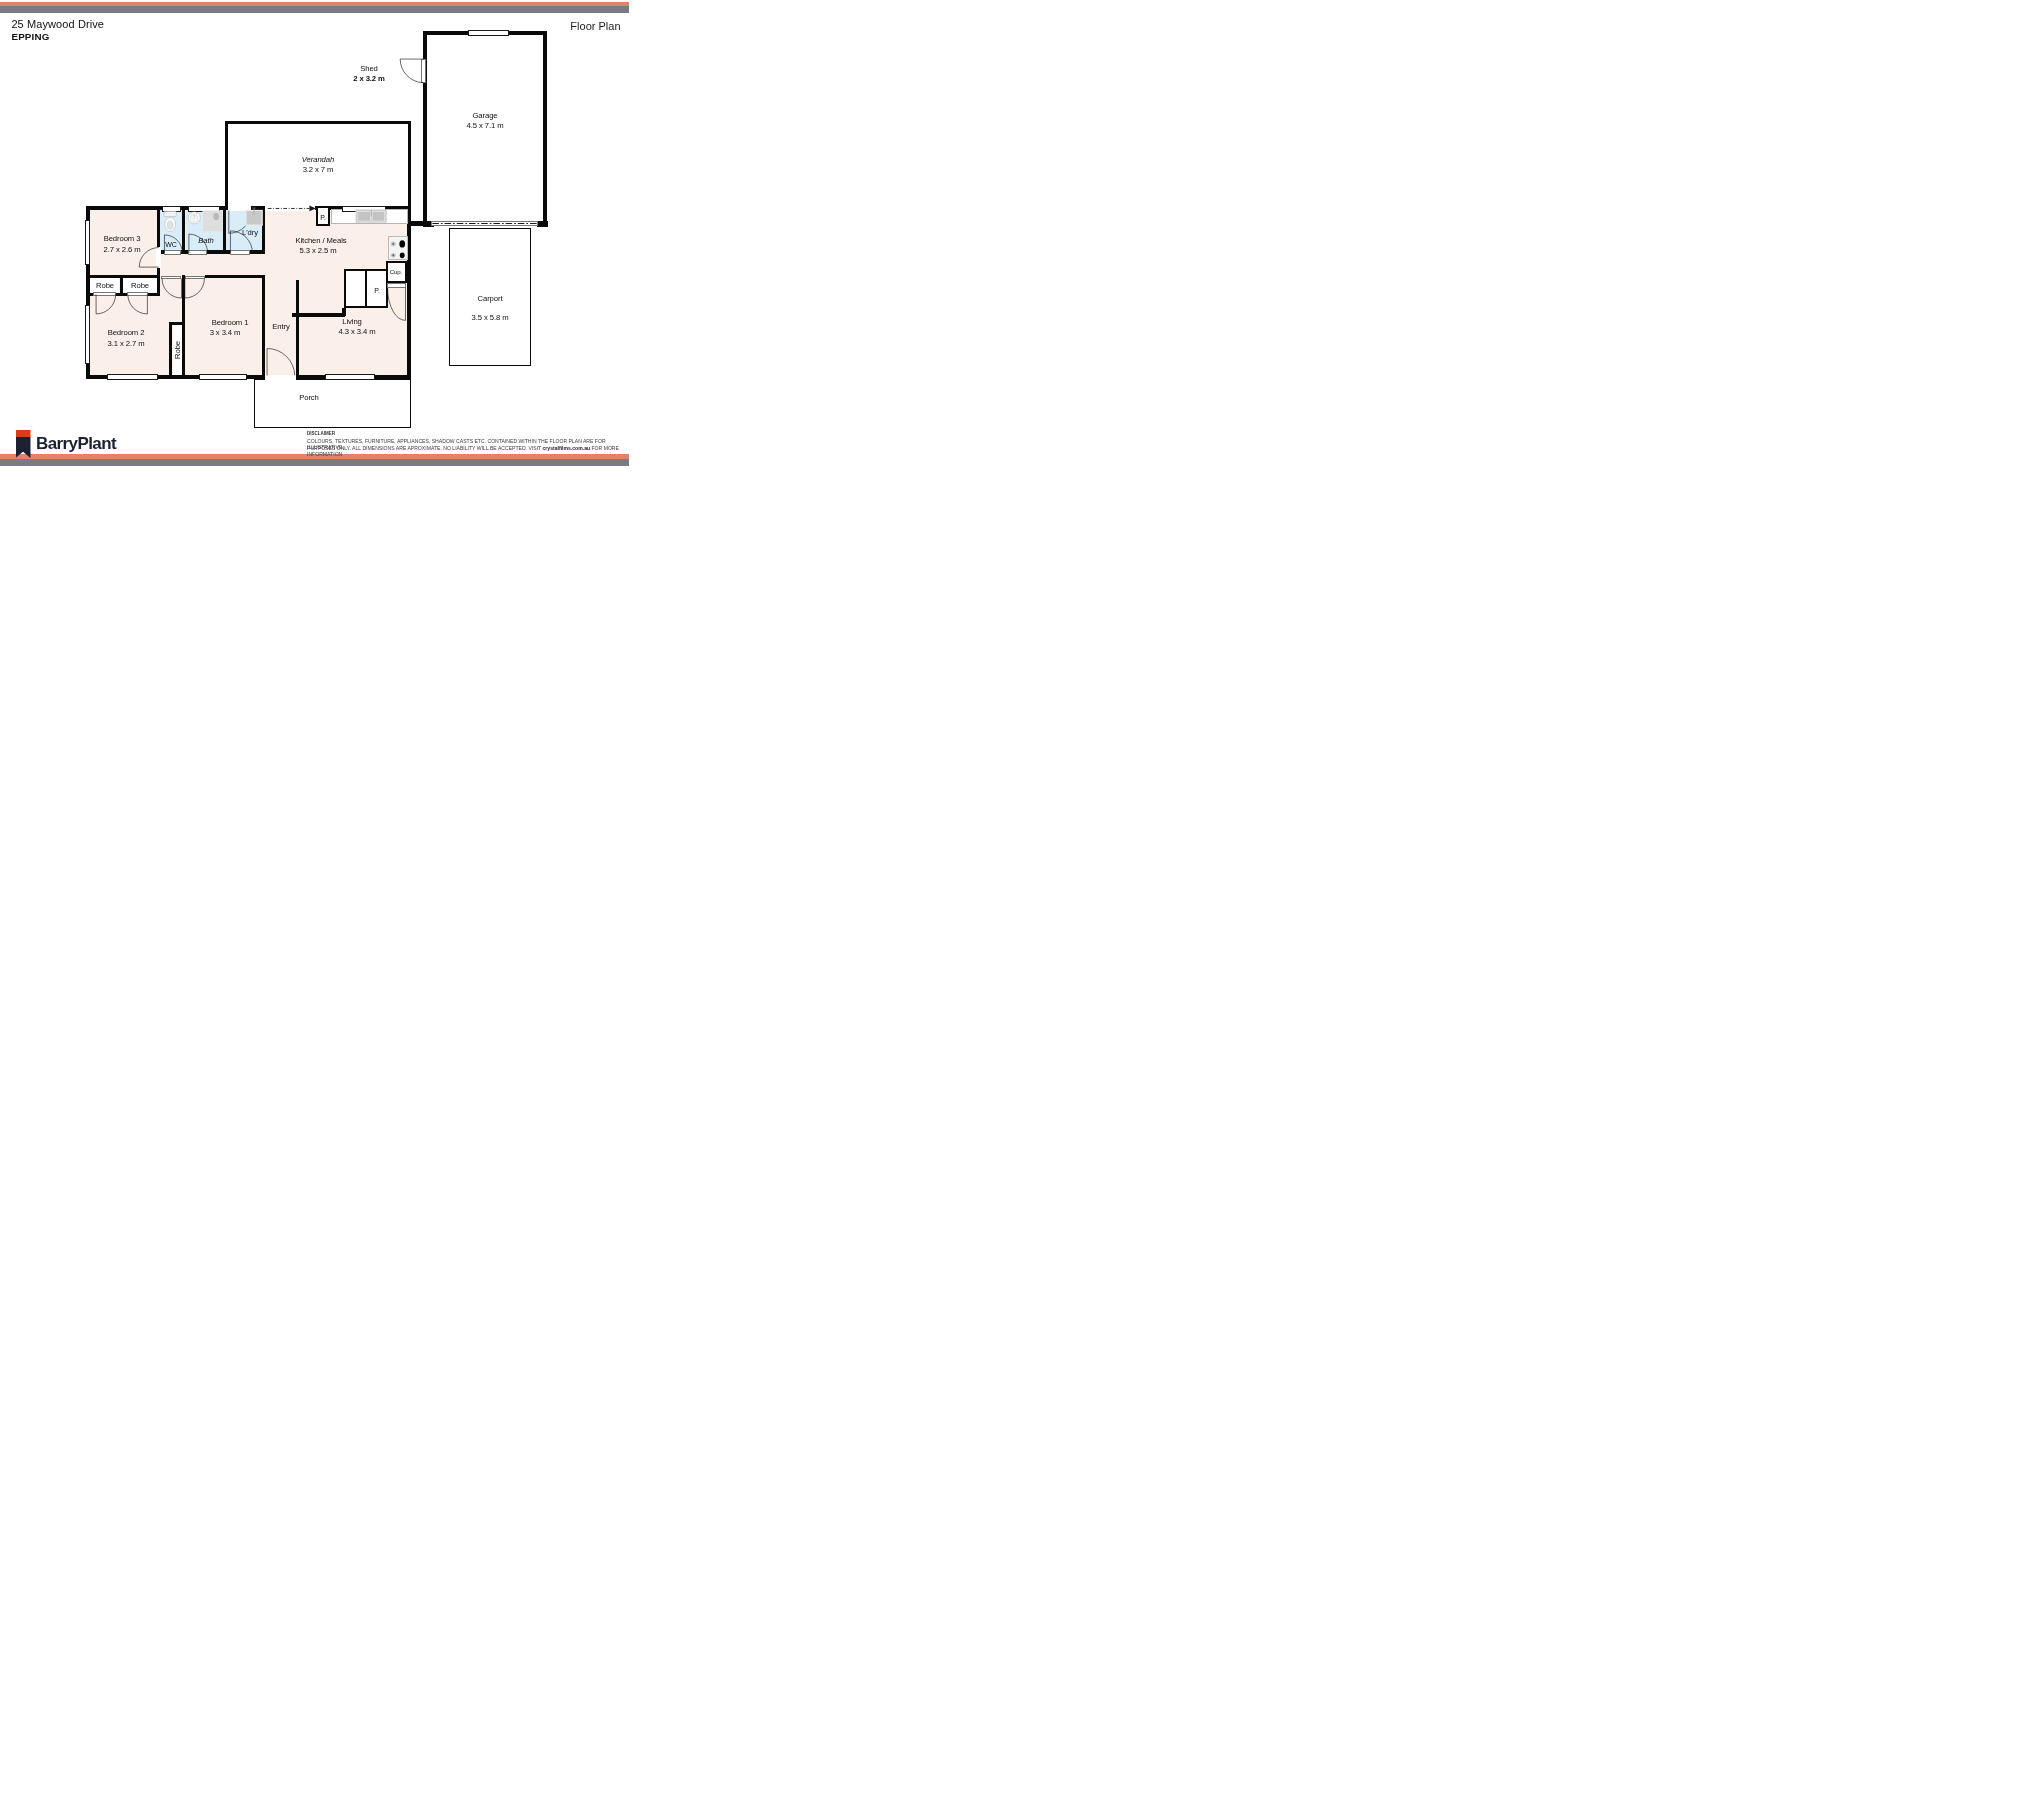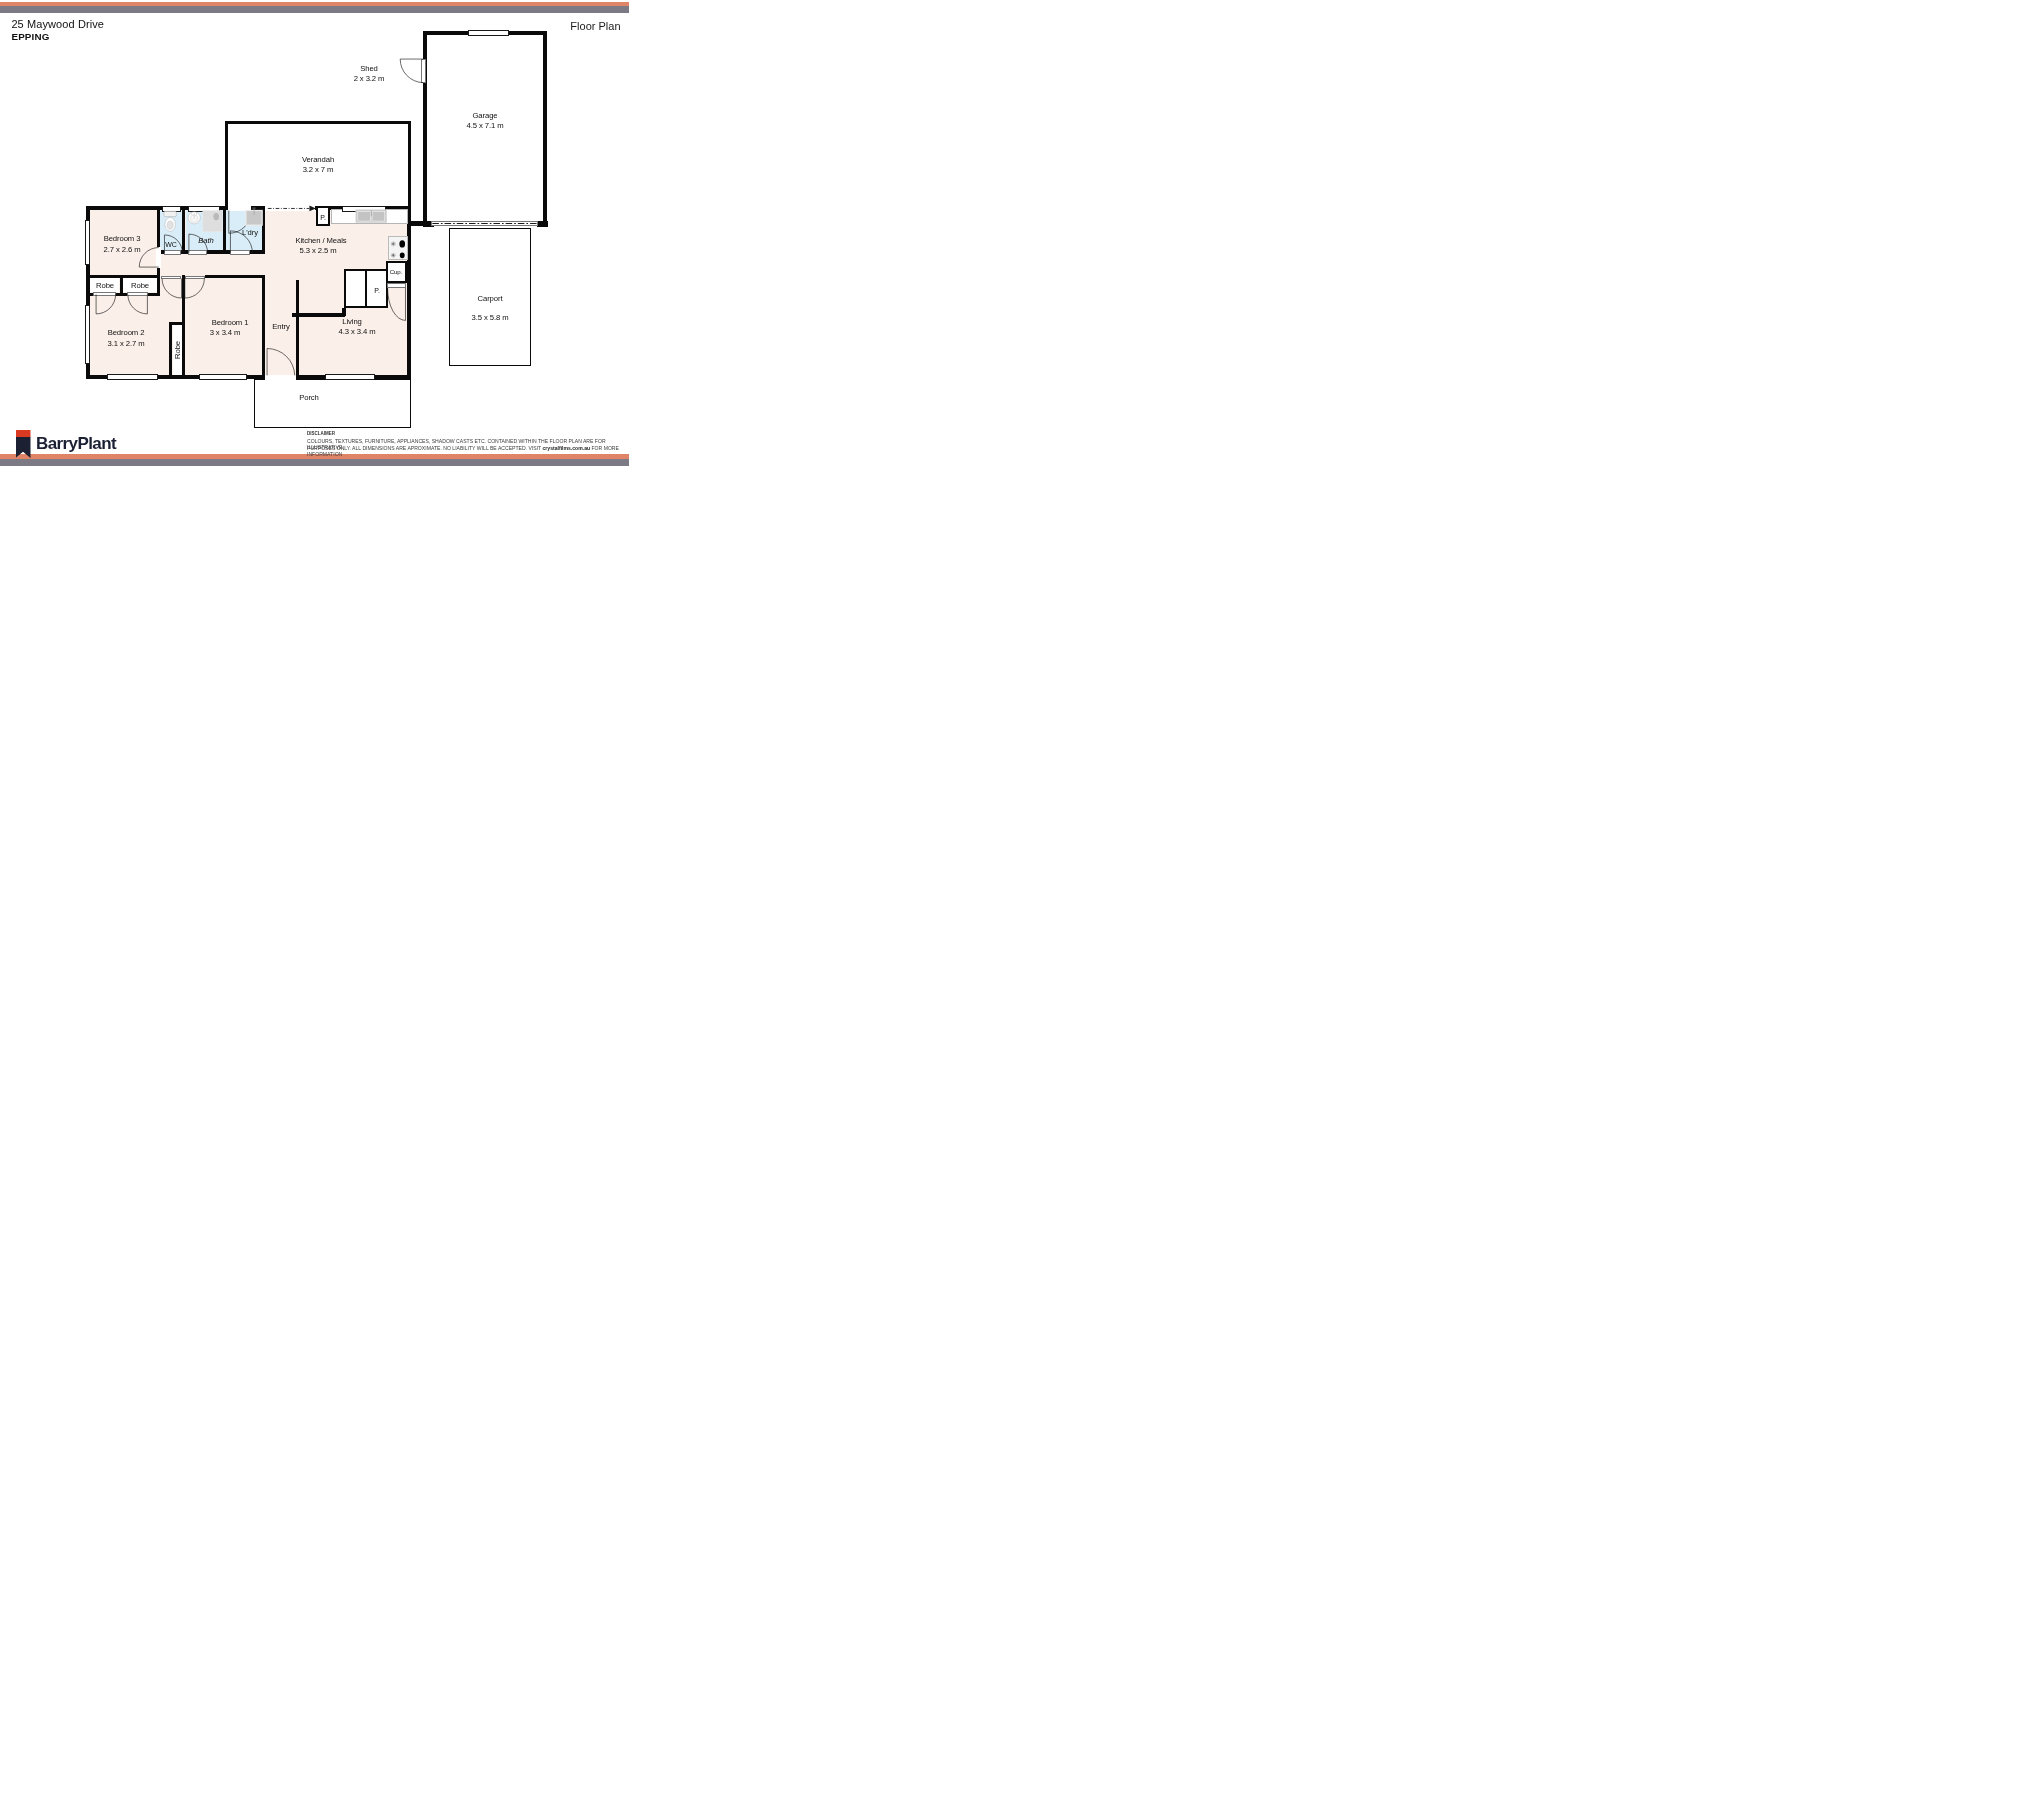--- a/index.html
+++ b/index.html
@@ -253,26 +253,26 @@
           <line x1="962" y1="603" x2="970" y2="595"></line>
         <line x1="960" y1="627" x2="972" y2="627"></line>
           <line x1="966" y1="621" x2="966" y2="633"></line>
         <line x1="962" y1="623" x2="970" y2="631"></line>
           <line x1="962" y1="631" x2="970" y2="623"></line>
       </g>
     </g>
   </svg>
 
   <div class="lbl" style="left:369px;top:68px;">Shed</div>
-  <div class="lbl" style="left:369px;top:78px;">2 x 3.2 m</div>
+  <div class="lbl" style="left:369px;top:78px;font-weight:bold;">2 x 3.2 m</div>
 
   <div class="lbl" style="left:485px;top:115px;">Garage</div>
   <div class="lbl" style="left:485px;top:125px;">4.5 x 7.1 m</div>
 
-  <div class="lbl" style="left:318px;top:159px;">Verandah</div>
+  <div class="lbl" style="left:318px;top:159px;font-style:italic;">Verandah</div>
   <div class="lbl" style="left:318px;top:169px;">3.2 x 7 m</div>
 
   <div class="lbl" style="left:490px;top:298px;">Carport</div>
   <div class="lbl" style="left:490px;top:308px;margin-top:9px;">3.5 x 5.8 m</div>
 
   <div class="lbl" style="left:321px;top:240px;">Kitchen / Meals</div>
   <div class="lbl" style="left:318px;top:250px;">5.3 x 2.5 m</div>
 
   <div class="lbl" style="left:352px;top:321px;text-align:center;">Living</div>
   <div class="lbl" style="left:357px;top:331px;">4.3 x 3.4 m</div>

